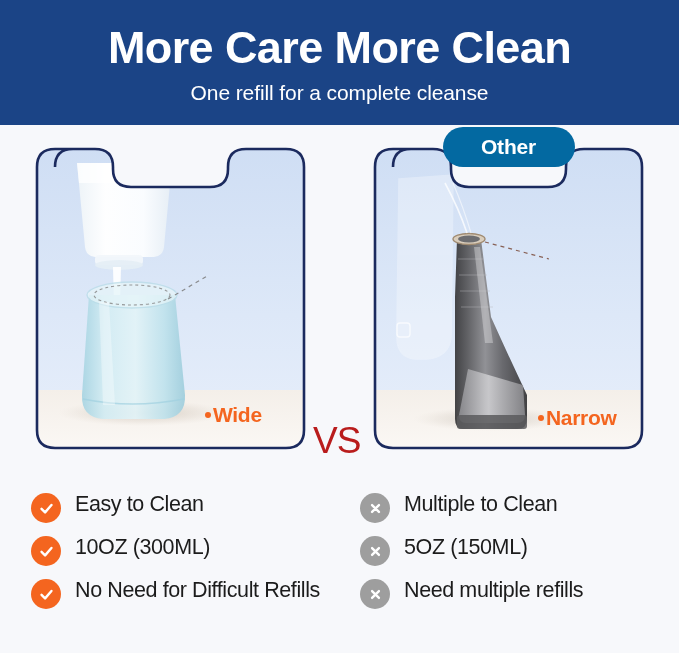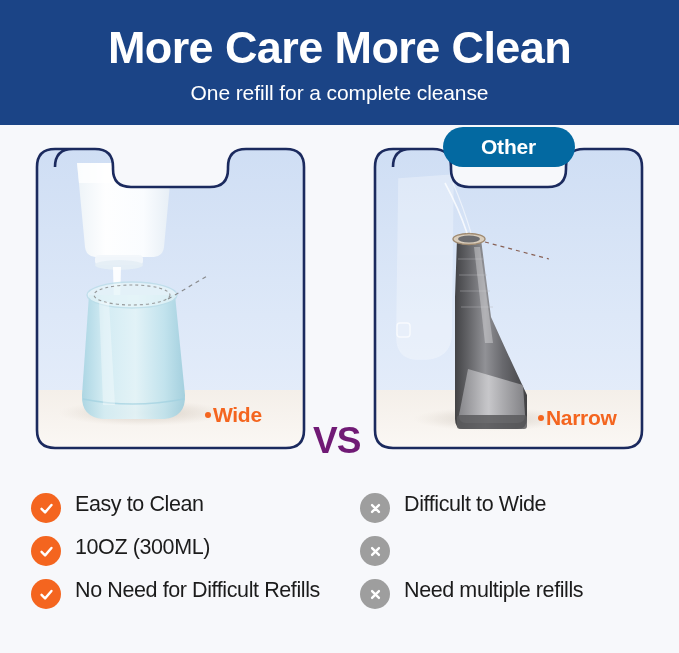--- a/index.html
+++ b/index.html
@@ -116,22 +116,22 @@
   }
   .callout-wide   { left: 205px; top: 278px; }
   .callout-narrow { left: 538px; top: 281px; }
 
   
   .vs {
     position: absolute;
     left: 313px;
     top: 295px;
     font-size: 37px;
-    font-weight: bold;
-    color: #701a75;
+    font-weight: normal;
+    color: #b91c1c;
     letter-spacing: -1px;
     z-index: 6;
   }
 
   
   .lists {
     position: absolute;
     top: 488px;
     left: 0;
     width: 584px;
@@ -415,28 +415,29 @@
     </div>
   </div>
 
   <div class="list-col list-col-right">
     <div class="feature">
       <span class="f-icon f-icon-no">
         <svg width="15" height="15" viewBox="0 0 24 24">
             <path d="M6.5 6.5 L17.5 17.5 M17.5 6.5 L6.5 17.5" fill="none" stroke="#fff" stroke-width="3.8" stroke-linecap="round"></path>
           </svg>
       </span>
-      <span class="f-label">Difficult to Wide</span>
+      <span class="f-label">Multiple to Clean</span>
     </div>
     <div class="feature">
       <span class="f-icon f-icon-no">
         <svg width="15" height="15" viewBox="0 0 24 24">
             <path d="M6.5 6.5 L17.5 17.5 M17.5 6.5 L6.5 17.5" fill="none" stroke="#fff" stroke-width="3.8" stroke-linecap="round"></path>
           </svg>
       </span>
+      <span class="f-label">5OZ (150ML)</span>
     </div>
     <div class="feature">
       <span class="f-icon f-icon-no">
         <svg width="15" height="15" viewBox="0 0 24 24">
             <path d="M6.5 6.5 L17.5 17.5 M17.5 6.5 L6.5 17.5" fill="none" stroke="#fff" stroke-width="3.8" stroke-linecap="round"></path>
           </svg>
       </span>
       <span class="f-label">Need multiple refills</span>
     </div>
   </div>

